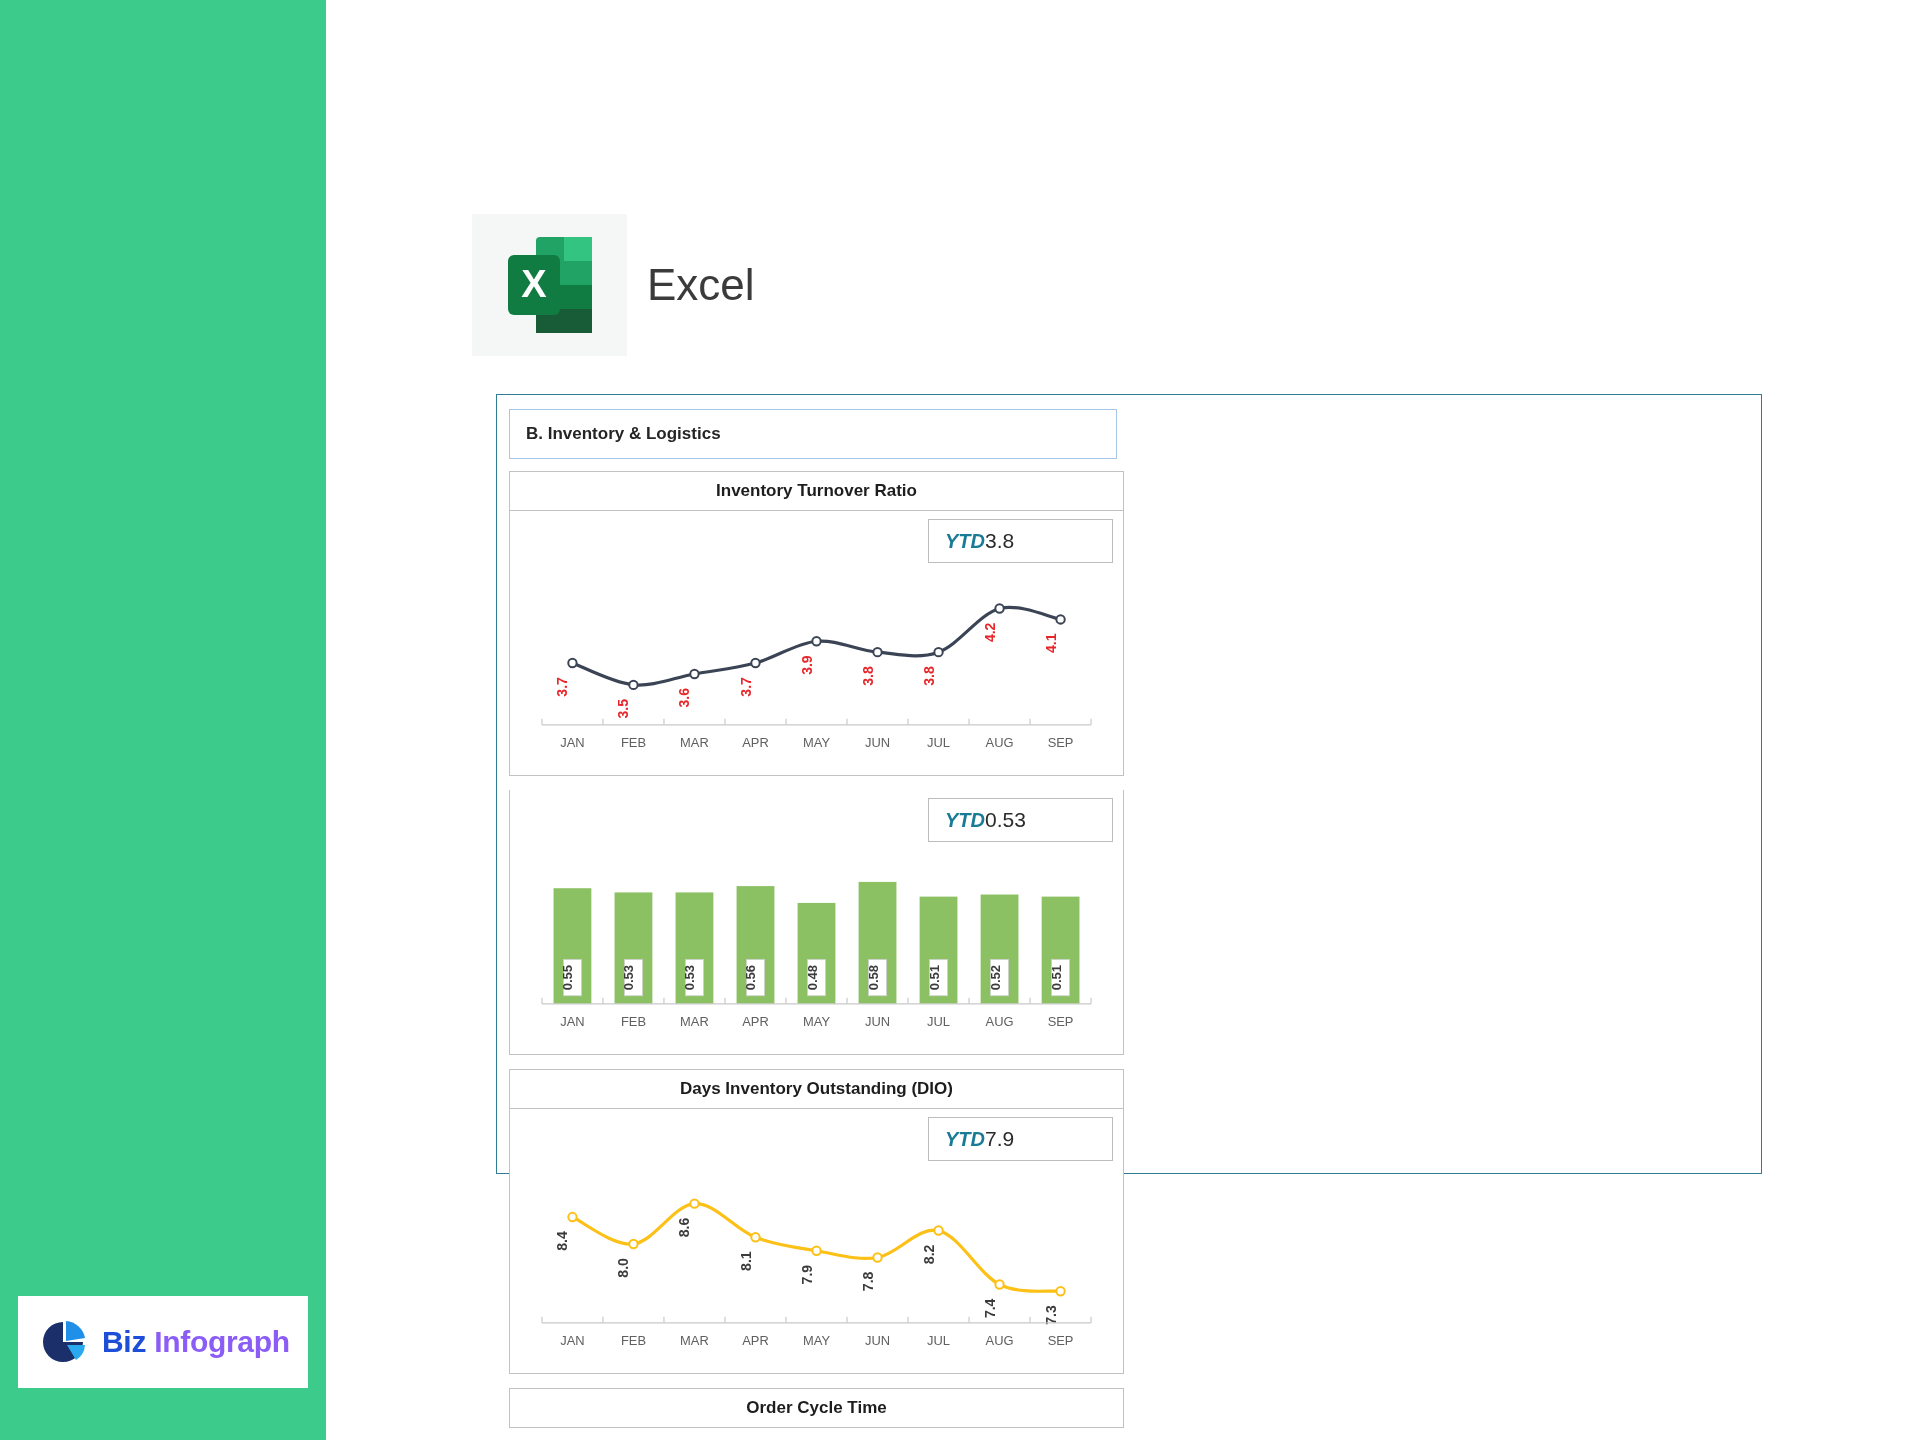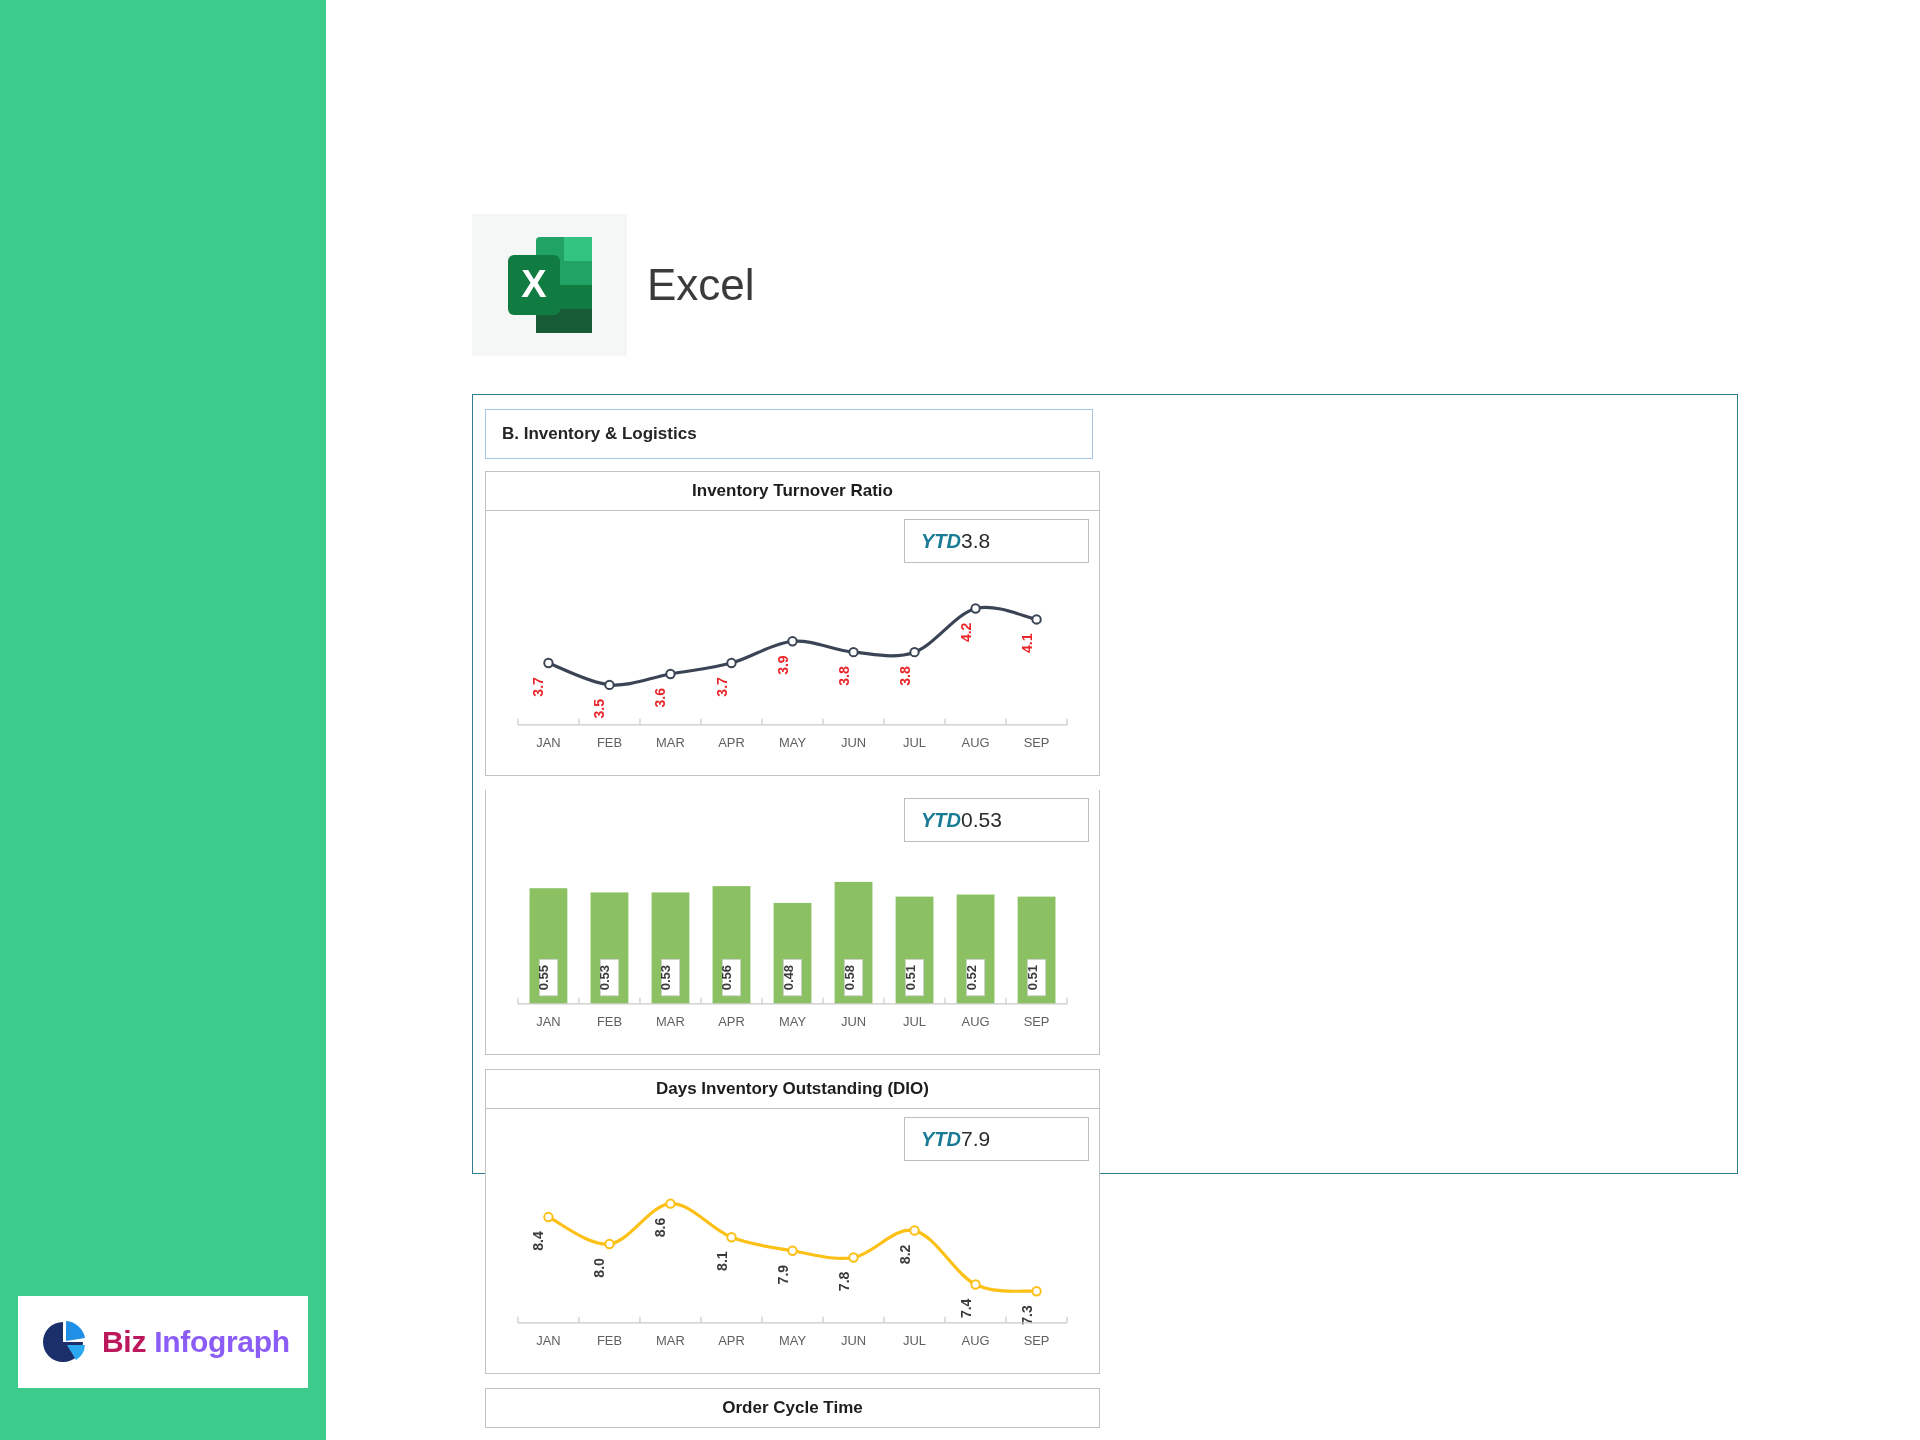--- a/index.html
+++ b/index.html
@@ -14,34 +14,34 @@
     position:absolute;left:0;top:0;width:326px;height:1440px;
     background:#3ccb8a;
   }
   #logo-card{
     position:absolute;left:18px;top:1296px;width:290px;height:92px;
     background:#ffffff;display:flex;align-items:center;gap:14px;padding-left:22px;
     box-sizing:border-box;
   }
   #logo-mark{width:48px;height:48px;flex:none;}
   #logo-text{font-size:30px;font-weight:bold;letter-spacing:-0.3px;white-space:nowrap;}
-  .logo-biz{color:#be185d;}
+  .logo-biz{color:#1d4ed8;}
   .logo-info{color:#8b5cf6;}
 
   
   #excel-header{position:absolute;left:472px;top:214px;display:flex;align-items:center;}
   #excel-icon-wrap{
     width:155px;height:142px;background:#f5f6f6;
     display:flex;align-items:center;justify-content:center;flex:none;
   }
   #excel-title{font-size:44px;color:#3b3b3b;margin-left:20px;font-weight:400;}
 
   
   #dashboard{
-    position:absolute;left:472px;top:394px;width:1266px;height:780px;
+    position:absolute;left:496px;top:394px;width:1266px;height:780px;
     border:1.5px solid #2e7d92;background:#ffffff;box-sizing:border-box;
     padding:14px 12px 12px 12px;
   }
   #section-header{
     height:50px;border:1px solid #a8c6e6;background:#ffffff;
     display:flex;align-items:center;padding-left:16px;box-sizing:border-box;
     margin-bottom:12px; width:608px;
   }
   #section-header-label{font-size:17px;font-weight:bold;color:#252525;}
 

